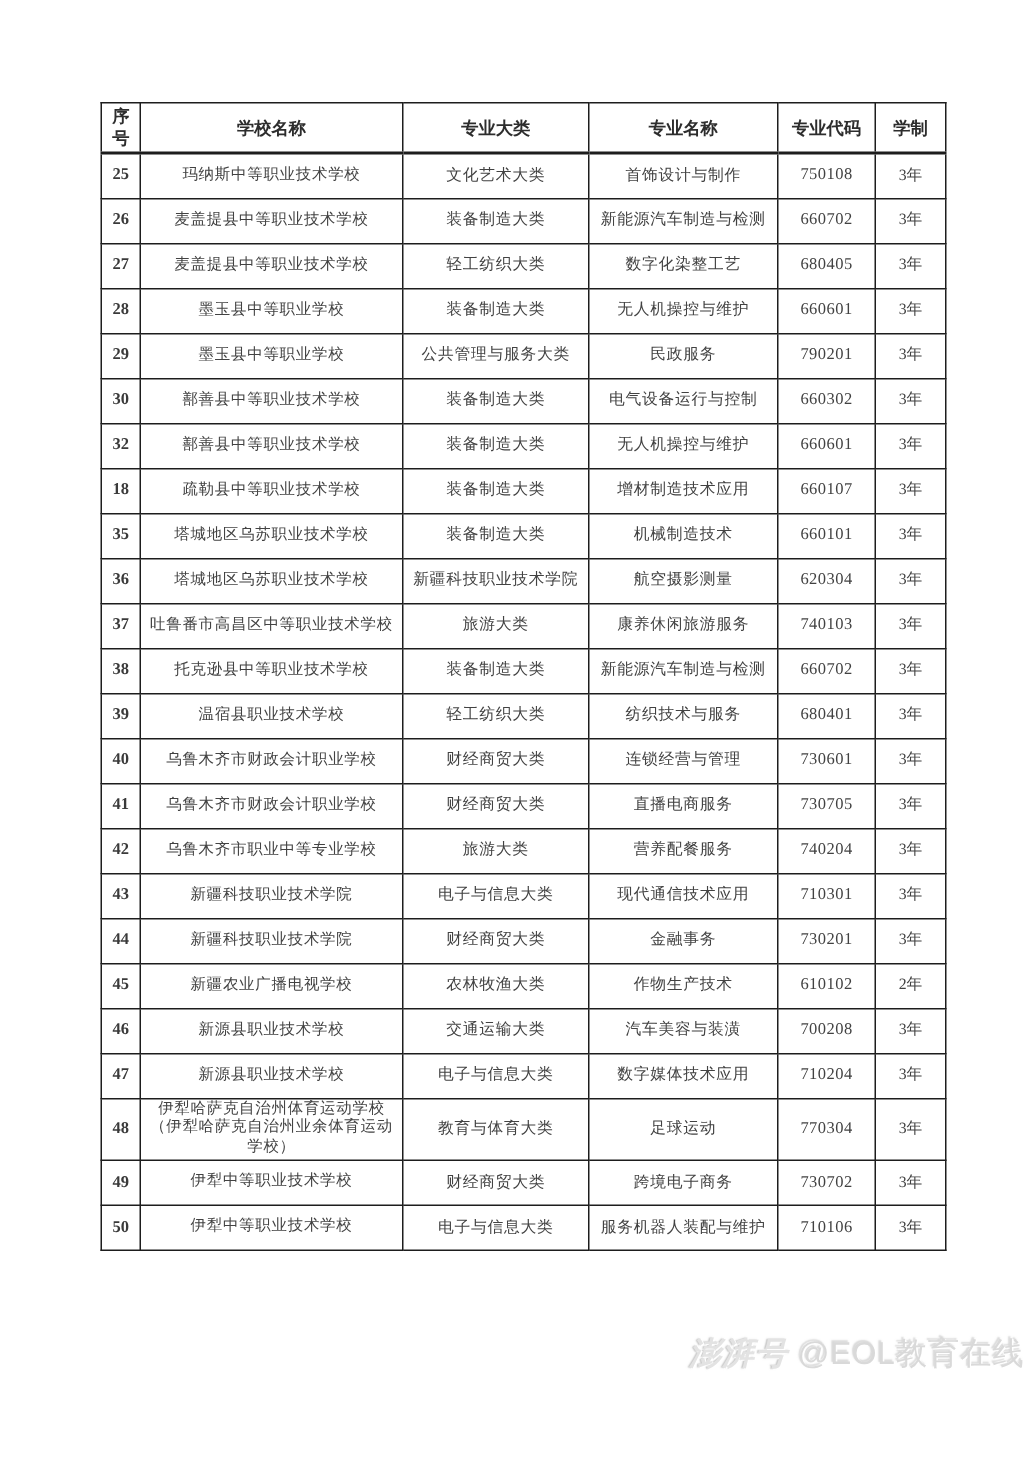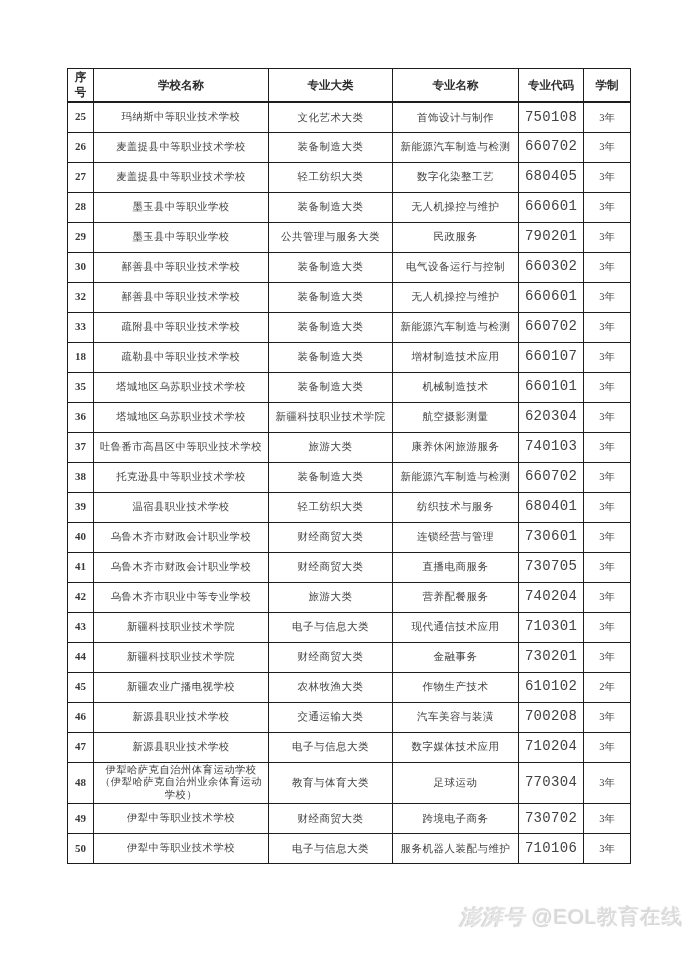--- a/index.html
+++ b/index.html
@@ -53,28 +53,27 @@
   }
   .major-table td.c1 {
     font-size: 10.3px;
     letter-spacing: 0.5px;
   }
   .major-table td.c2,
   .major-table td.c3 {
     letter-spacing: 0.5px;
   }
   .major-table td.c4 {
-    font-size: 14px;
+    font-size: 11px;
     letter-spacing: 0.3px;
-    font-family: Liberation Mono, monospace;
   }
   .watermark {
     position: absolute;
     right: 7px;
-    bottom: 5px;
+    bottom: 20px;
     white-space: nowrap;
     font-size: 21px;
     color: #d9d9d9;
     text-shadow: 1px 1px 0 rgba(255,255,255,0.95), -1px -1px 1px rgba(185,185,185,0.55);
     user-select: none;
   }
   .watermark .wm-logo {
     font-style: italic;
     font-weight: bold;
     letter-spacing: 1px;
@@ -162,28 +161,20 @@
         </tr>
         <tr>
           <td class="c0">32</td>
           <td class="c1">鄯善县中等职业技术学校</td>
           <td class="c2">装备制造大类</td>
           <td class="c3">无人机操控与维护</td>
           <td class="c4">660601</td>
           <td class="c5">3年</td>
         </tr>
         <tr>
-          <td class="c0">33</td>
-          <td class="c1">疏附县中等职业技术学校</td>
-          <td class="c2">装备制造大类</td>
-          <td class="c3">新能源汽车制造与检测</td>
-          <td class="c4">660702</td>
-          <td class="c5">3年</td>
-        </tr>
-        <tr>
           <td class="c0">18</td>
           <td class="c1">疏勒县中等职业技术学校</td>
           <td class="c2">装备制造大类</td>
           <td class="c3">增材制造技术应用</td>
           <td class="c4">660107</td>
           <td class="c5">3年</td>
         </tr>
         <tr>
           <td class="c0">35</td>
           <td class="c1">塔城地区乌苏职业技术学校</td>

